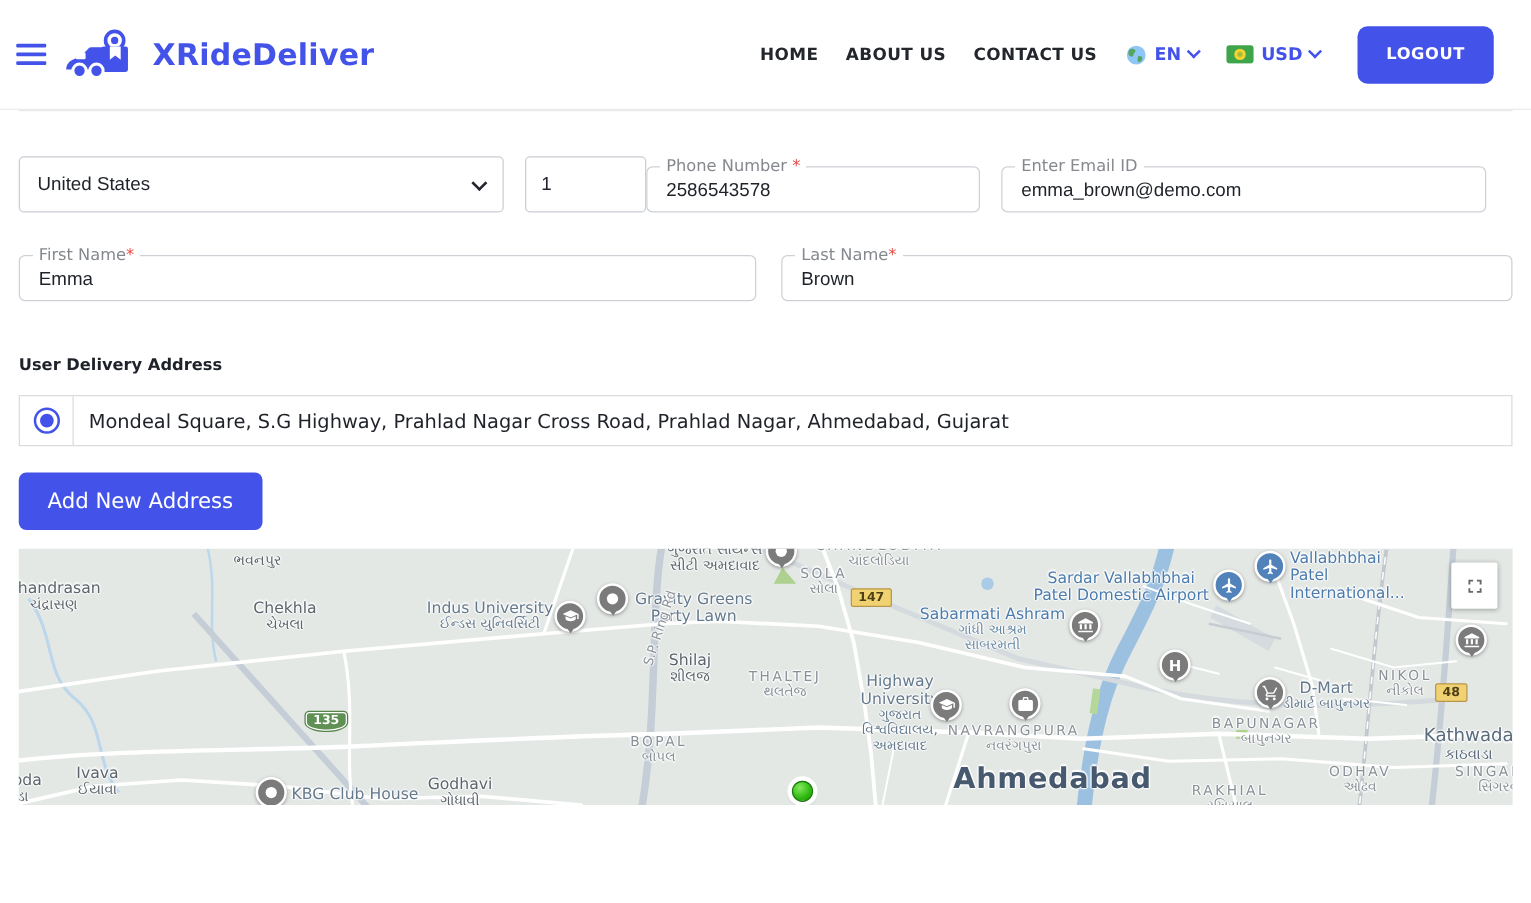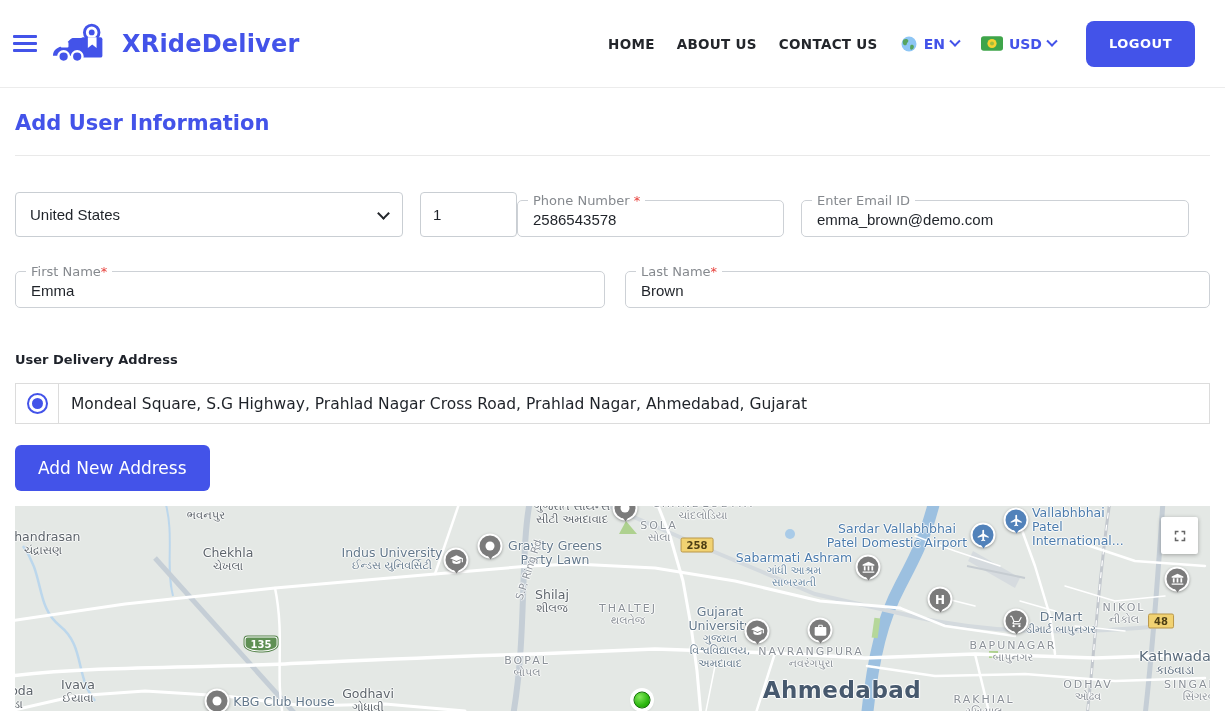--- a/index.html
+++ b/index.html
@@ -141,21 +141,20 @@
         <circle cx="12" cy="8" r="2.2" fill="#3fa54a" opacity="0.45"></circle>
       </svg>
       <span class="plabel">USD</span>
       <span class="chev"></span>
     </div>
     <button class="logout-btn">LOGOUT</button>
   </nav>
 </header>
 
 <main>
-  <h1>Add User Information</h1>
   <hr class="divider">
 
   <div class="row row1">
     <div class="select-wrap">
       <select>
         <option>United States</option>
       </select>
     </div>
     <input class="code-input" value="1" style="">
     <fieldset class="f-phone">
@@ -292,21 +291,21 @@
         </div>
         <div class="map-label area" style="left: 613px; top: 97px;">
           <div>THALTEJ</div>
           <div class="g">થલતેજ</div>
         </div>
         <div class="map-label area" style="left: 512px; top: 149px;">
           <div>BOPAL</div>
           <div class="g">બોપલ</div>
         </div>
         <div class="map-label poi" style="left: 705px; top: 99px;">
-          <div>Gujarat</div>
+          <div>Highway</div>
           <div>University</div>
           <div class="g">ગુજરાત</div>
           <div class="g">વિશ્વવિદ્યાલય,</div>
           <div class="g">અમદાવાદ</div>
         </div>
         <div class="map-label area" style="left: 796px; top: 140px;">
           <div>NAVRANGPURA</div>
           <div class="g">નવરંગપુરા</div>
         </div>
         <div class="map-label city" style="left: 827px; top: 172px;">
@@ -348,21 +347,21 @@
           <div class="g">ગોધાવી</div>
         </div>
         <div class="map-label town" style="left: 63px; top: 172px;">
           <div>Ivava</div>
           <div class="g">ઈયાવા</div>
         </div>
         <div class="map-label town" style="left: -2px; top: 178px;">
           <div>Ghoda</div>
           <div class="g">ઘોડા</div>
         </div>
-        <div class="rbadge yellow" style="left: 682px; top: 39px;">258</div>
+        <div class="rbadge yellow" style="left: 682px; top: 39px;">147</div>
         <div class="rbadge yellow" style="left: 1146px; top: 115px;">48</div>
         <div class="rbadge green" style="left: 246px; top: 138px;">135</div>
         <div class="marker" style="left: 610px; top: 2px;">
           <span class="wdot"></span>
         </div>
         <div class="marker" style="left: 475px; top: 40px;">
           <span class="wdot"></span>
         </div>
         <div class="marker" style="left: 441px; top: 54px;">
           <svg viewBox="0 0 24 24">

